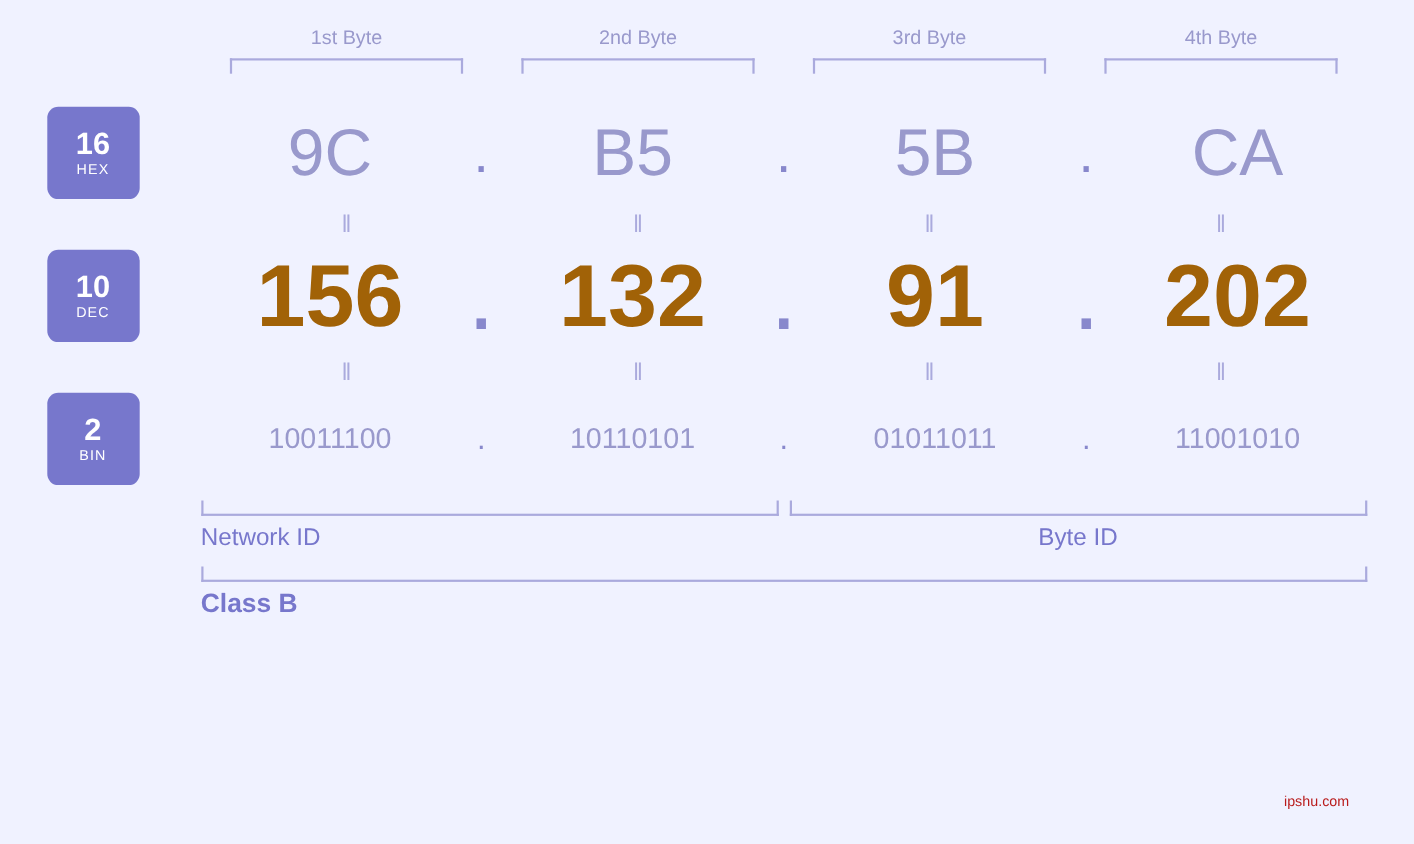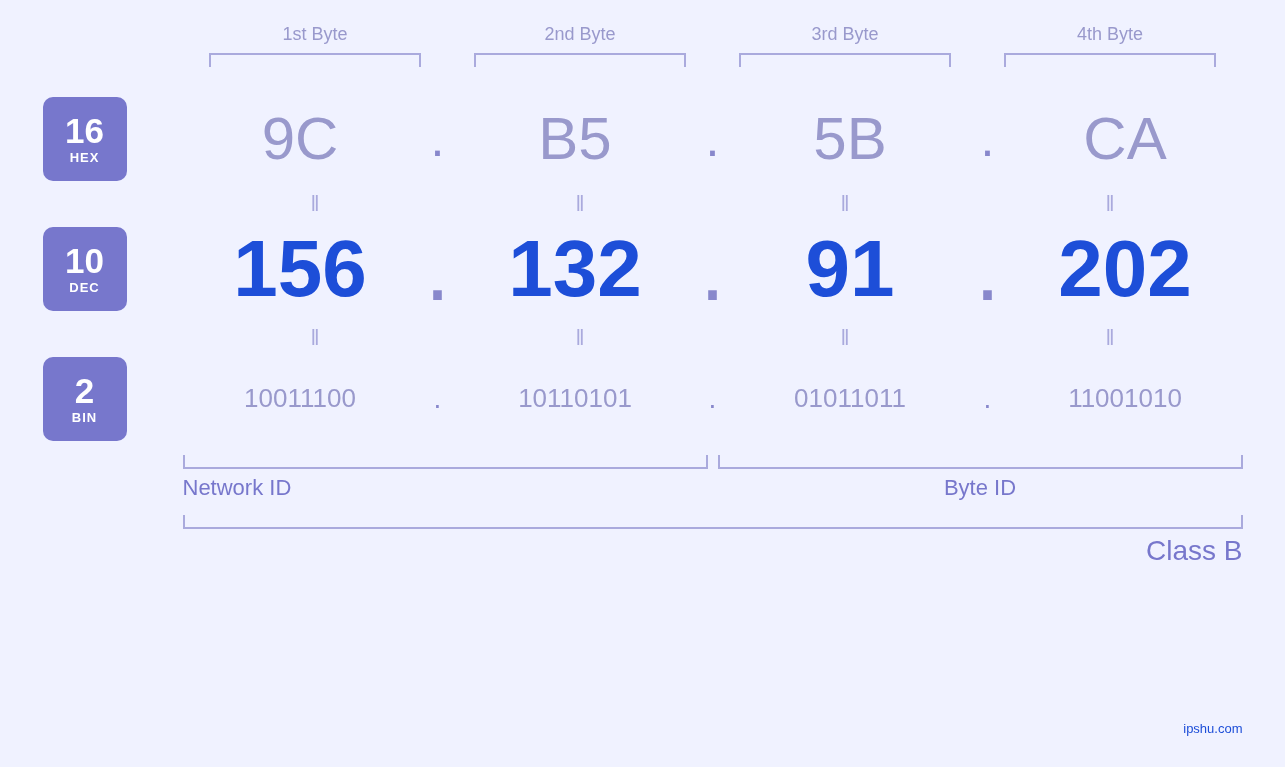--- a/index.html
+++ b/index.html
@@ -75,30 +75,30 @@
       background: #7777cc;
       border-radius: 10px;
       display: flex;
       flex-direction: column;
       align-items: center;
       justify-content: center;
       flex-shrink: 0;
     }
 
     .badge-number {
-      font-size: 35px;
+      font-size: 28px;
       color: white;
       font-weight: 600;
       line-height: 1.1;
     }
 
     .badge-label {
       font-size: 13px;
       color: white;
-      font-weight: 700;
+      font-weight: 400;
       letter-spacing: 1px;
     }
 
     .values-row {
       flex: 1;
       display: flex;
       align-items: center;
       padding-left: 56px;
     }
 
@@ -119,21 +119,21 @@
     
     .hex-value {
       font-size: 60px;
       color: #9999cc;
       font-weight: 400;
     }
 
     
     .dec-value {
       font-size: 80px;
-      color: #1d4ed8;
+      color: #a16207;
       font-weight: 600;
     }
 
     
     .bin-value {
       font-size: 26px;
       color: #9999cc;
       font-weight: 400;
     }
 
@@ -165,33 +165,33 @@
     .class-full-bracket {
       width: 100%;
       height: 14px;
       border-bottom: 2px solid #aaaadd;
       border-left: 2px solid #aaaadd;
       border-right: 2px solid #aaaadd;
       margin-bottom: 6px;
     }
 
     .class-label {
-      text-align: right;
-      font-size: 28px;
+      text-align: left;
+      font-size: 24px;
       color: #7777cc;
-      font-weight: 400;
+      font-weight: 700;
     }
 
     
     .watermark {
       position: absolute;
       bottom: 8px;
-      right: 0;
+      right: 16px;
       font-size: 13px;
-      color: #1d4ed8;
+      color: #b91c1c;
     }
 
     
     .hex-row { margin-bottom: 4px; }
     .dec-row { margin-bottom: 4px; }
     .bin-row { margin-bottom: 4px; }
 
     .dot-hex { font-size: 50px; }
     .dot-bin { font-size: 28px; }
   </style>

